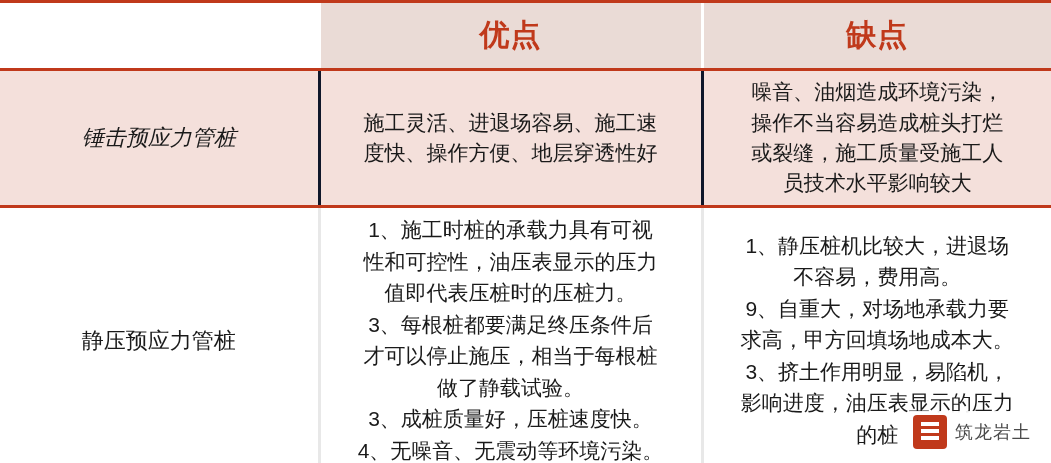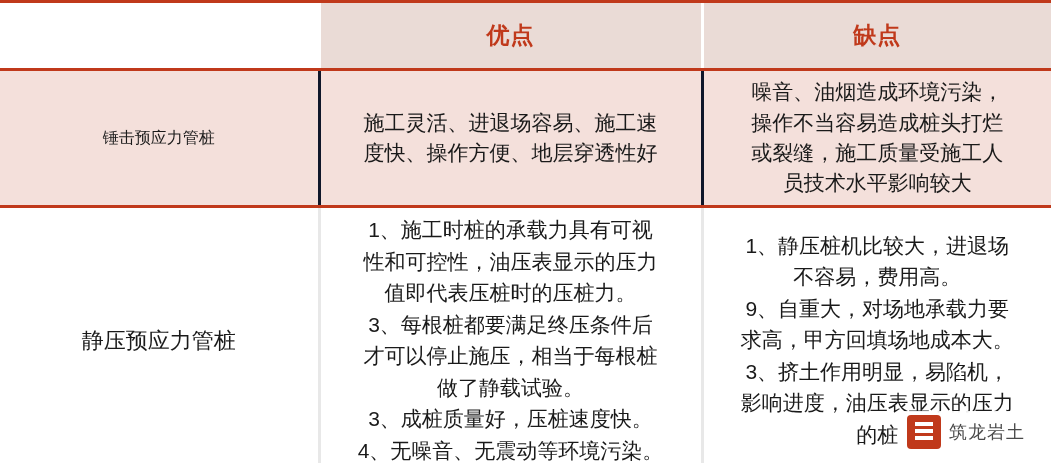--- a/index.html
+++ b/index.html
@@ -41,38 +41,39 @@
     border-top: 3px solid #c0391b;
     border-bottom: 3px solid #c0391b;
   }
   td.hdr-blank {
     background: #ffffff;
   }
   td.hdr-cell {
     background: #eadbd6;
     color: #c0391b;
     font-weight: bold;
-    font-size: 23px;
+    font-size: 30px;
     letter-spacing: 1px;
   }
   td.hdr-sep {
     border-left: 3px solid #ffffff;
   }
 
   
   tr.row-1 td {
     background: #f4e0db;
     height: 137px;
     border-bottom: 3px solid #c0391b;
     color: #1a1a1a;
     font-size: 21px;
     line-height: 1.45;
   }
   tr.row-1 td.label {
-    font-size: 16px;
+    font-size: 22px;
+    font-style: italic;
   }
   tr.row-1 td.body {
     border-left: 3px solid #0f172a;
   }
 
   
   tr.row-2 td {
     background: #ffffff;
     height: 252px;
     color: #1a1a1a;
@@ -89,21 +90,21 @@
   }
   .cellbody {
     display: block;
     text-align: center;
   }
   .cellbody .ln { display: block; }
 
   
   .badge {
     position: absolute;
-    right: 20px;
+    right: 14px;
     bottom: 10px;
     display: flex;
     align-items: center;
     gap: 8px;
     background: rgba(255,255,255,0.92);
     padding: 4px 6px;
     border-radius: 3px;
   }
   .badge .mark {
     width: 34px;

